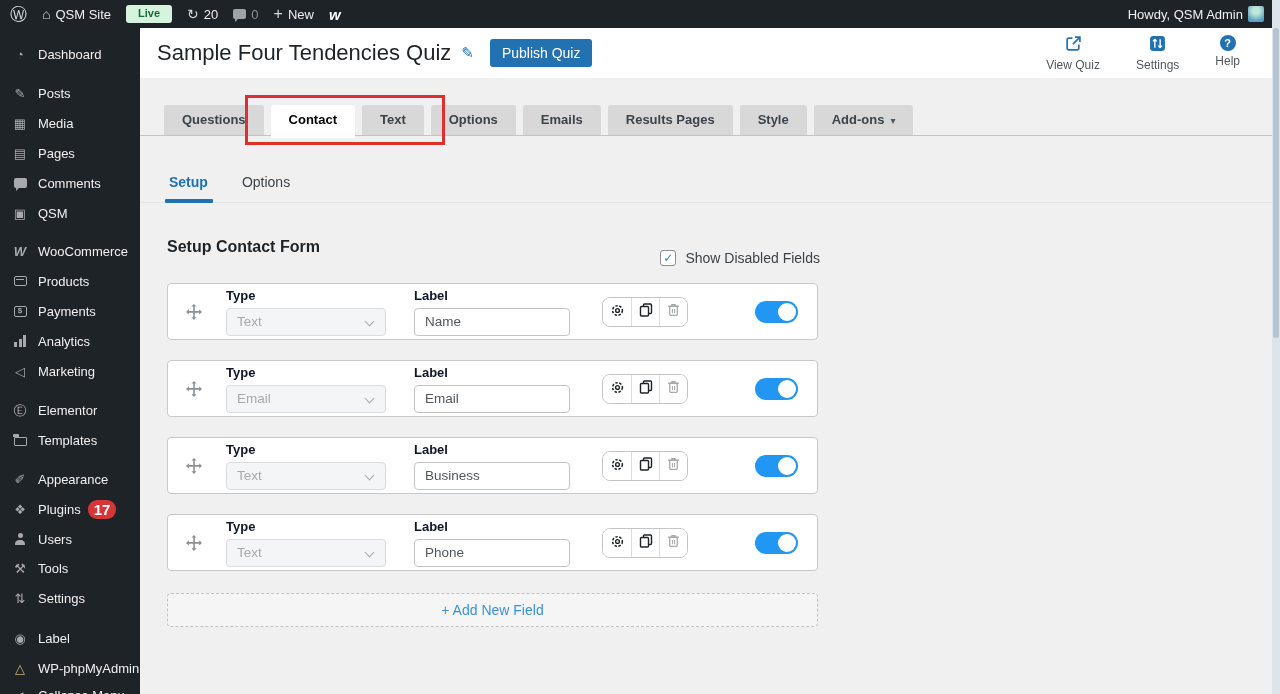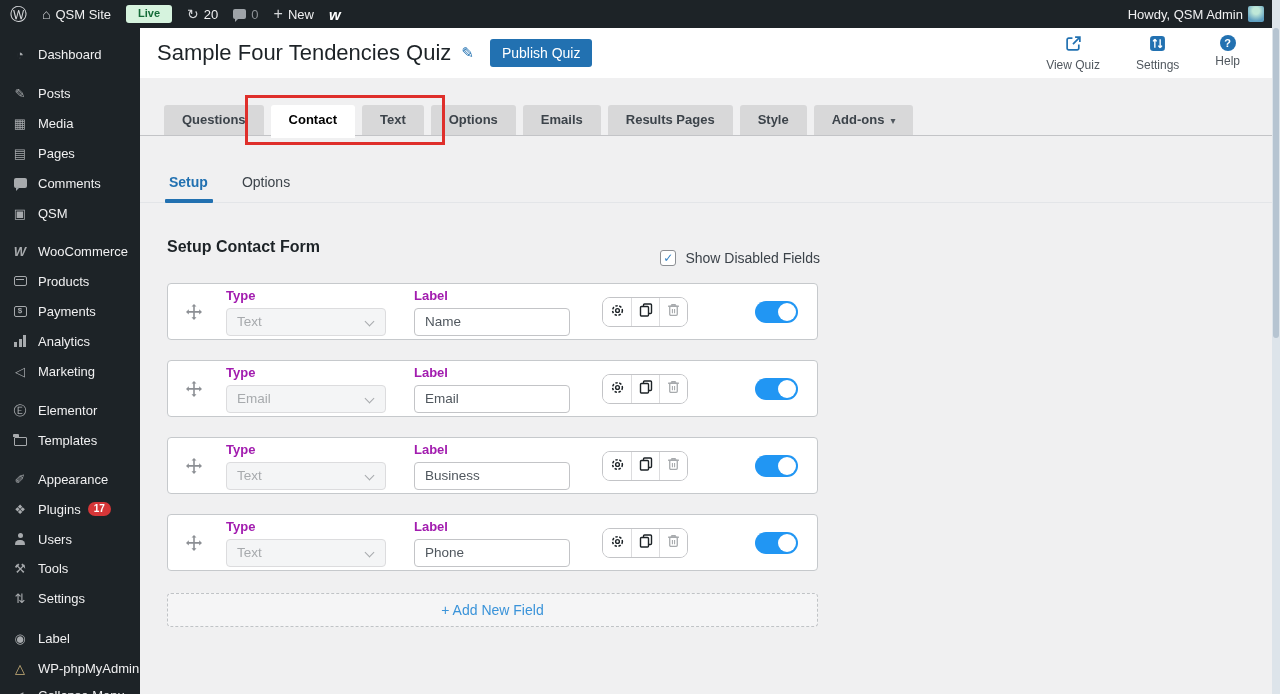--- a/index.html
+++ b/index.html
@@ -17,21 +17,21 @@
   .wlogo { font-weight:900; font-style:italic; font-size:15px; color:#fff; }
   .ab-right { margin-left:auto; display:flex; align-items:center; gap:8px; padding-right:16px; }
   .avatar { width:16px; height:16px; border-radius:2px; background:radial-gradient(circle at 50% 30%, #bfe8d8 25%, #5f9fc0 75%); }
   .bubble { width:13px; height:10px; background:#9ea3a8; border-radius:2px; position:relative; display:inline-block; }
   .bubble::after { content:""; position:absolute; left:2px; bottom:-3px; width:0; height:0; border-style:solid; border-width:4px 4px 0 0; border-color:#9ea3a8 transparent transparent transparent; }
 
   
   .sidebar { position:absolute; left:0; top:28px; width:140px; height:666px; background:#1d2327; z-index:40; overflow:hidden; }
   .side-item { position:absolute; left:0; width:140px; height:30px; display:flex; align-items:center; color:#f0f0f1; font-size:13px; cursor:pointer; }
   .ico { flex:0 0 18px; width:18px; margin-left:11px; margin-right:9px; color:#a7aaad; font-size:13px; text-align:center; line-height:1; display:flex; align-items:center; justify-content:center; }
-  .badge { margin-left:7px; background:#d63638; color:#fff; border-radius:9px; font-size:10px; font-weight:bold; padding:2px 6px; line-height:1; }
+  .badge { margin-left:7px; background:#d63638; color:#fff; border-radius:9px; font-size:15px; font-weight:bold; padding:2px 6px; line-height:1; }
   .woo-w { font-weight:900; font-style:italic; font-size:13px; color:#a7aaad; }
   .paybox { width:13px; height:11px; border:1.5px solid #a7aaad; border-radius:2px; font-size:8px; color:#a7aaad; display:flex; align-items:center; justify-content:center; font-weight:bold; }
   .bars { display:flex; align-items:flex-end; gap:1.5px; height:12px; }
   .bars i { width:3px; background:#a7aaad; display:block; }
   .bars i:nth-child(1){height:5px;} .bars i:nth-child(2){height:8px;} .bars i:nth-child(3){height:12px;}
   .folder { width:13px; height:9px; border:1.5px solid #a7aaad; border-radius:1px; position:relative; margin-top:3px; }
   .folder::before { content:""; position:absolute; top:-4px; left:-1.5px; width:6px; height:2.5px; background:#a7aaad; border-radius:1px 1px 0 0; }
   .prodbox { width:13px; height:10px; border:1.5px solid #a7aaad; border-radius:2px; position:relative; }
   .prodbox::before { content:""; position:absolute; top:1.5px; left:1.5px; right:1.5px; height:1.5px; background:#a7aaad; }
   .person { width:12px; height:12px; position:relative; display:inline-block; }
@@ -65,21 +65,21 @@
   .main-col { position:absolute; left:27px; top:0; width:653px; height:666px; }
   .section-title { position:absolute; top:210px; left:0; font-size:16px; font-weight:bold; color:#1d2327; }
   .show-disabled { position:absolute; top:222px; right:0; display:flex; align-items:center; gap:9px; font-size:14px; color:#3c434a; cursor:pointer; }
   .checkbox { width:16px; height:16px; background:#fff; border:1px solid #8c8f94; border-radius:3px; color:#3582c4; font-size:12px; font-weight:bold; display:flex; align-items:center; justify-content:center; line-height:1; }
 
   .field-row { position:absolute; left:0; width:651px; height:57px; background:#fff; border:1px solid #c6c9cc; border-radius:4px; display:flex; align-items:center; }
   .drag { margin-left:18px; flex:0 0 18px; display:flex; align-items:center; cursor:grab; }
   .col { display:flex; flex-direction:column; }
   .col-type { width:160px; margin-left:22px; }
   .col-label { width:156px; margin-left:28px; }
-  .f-label { font-size:13px; font-weight:bold; color:#a21caf; margin-bottom:5px; }
+  .f-label { font-size:13px; font-weight:bold; color:#0f172a; margin-bottom:5px; }
   .select { height:28px; background:#f4f5f6; border:1px solid #dcdcde; border-radius:4px; color:#a7aaad; font-size:13.5px; display:flex; align-items:center; padding:0 10px; position:relative; cursor:default; }
   .chev { position:absolute; right:12px; top:9px; width:7px; height:7px; border-right:1.6px solid #a7aaad; border-bottom:1.6px solid #a7aaad; transform:rotate(45deg); }
   .tinput { height:28px; width:100%; background:#fff; border:1px solid #c3c4c7; border-radius:4px; color:#50575e; font-size:13.5px; padding:0 10px; font-family:inherit; }
   .btn-group { margin-left:32px; height:30px; border:1px solid #c3c4c7; border-radius:8px; display:flex; align-items:stretch; background:#fff; overflow:hidden; }
   .grp-btn { width:28px; display:flex; align-items:center; justify-content:center; cursor:pointer; background:#fff; border:none; padding:0; }
   .grp-btn + .grp-btn { border-left:1px solid #dcdcde; }
   .toggle { margin-left:auto; margin-right:19px; width:43px; height:22px; border-radius:11px; background:#2196f3; position:relative; cursor:pointer; flex:0 0 43px; }
   .toggle .knob { position:absolute; right:2px; top:2px; width:18px; height:18px; border-radius:50%; background:#fff; }
 
   .add-new { position:absolute; top:565px; left:0; width:651px; height:34px; border:1.5px dashed #c0c3c6; border-radius:4px; display:flex; align-items:center; justify-content:center; color:#3a93d9; font-size:14px; cursor:pointer; background:rgba(255,255,255,0.35); }

